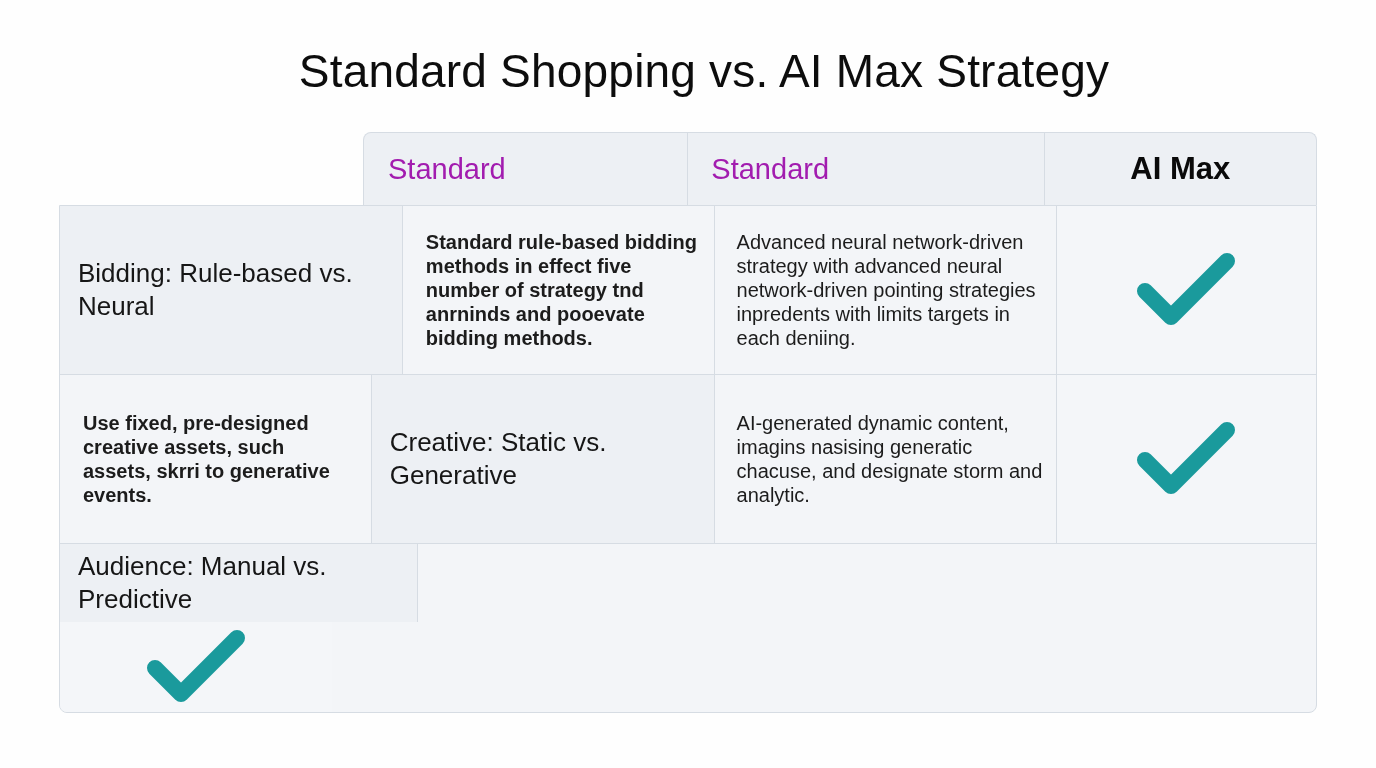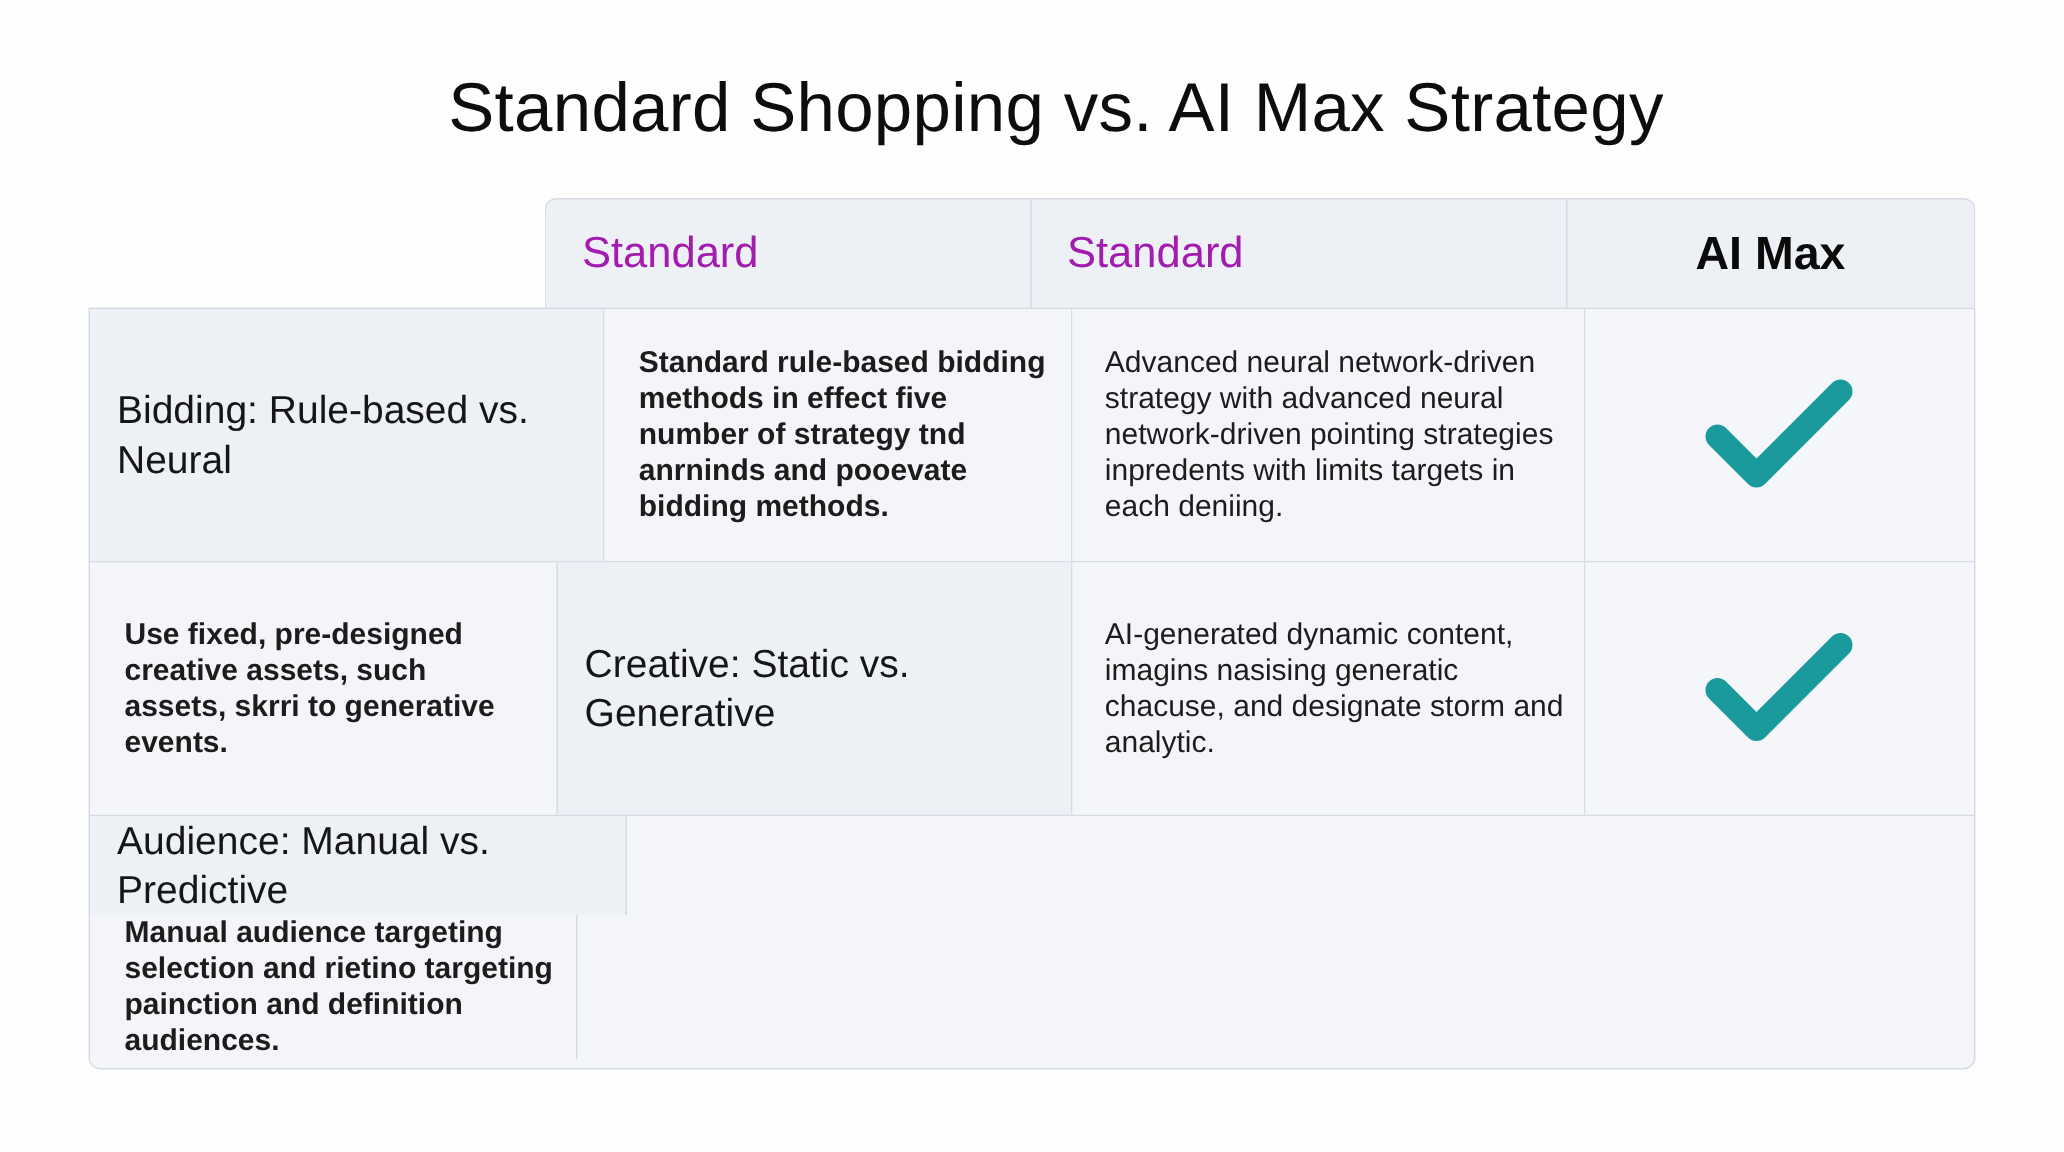--- a/index.html
+++ b/index.html
@@ -151,23 +151,20 @@
         </div>
       <div class="cell check-cell">
         <svg width="110" height="90" viewBox="0 0 110 90">
           <path d="M14 46 L40 72 L96 16" fill="none" stroke="#1a9a9c" stroke-width="16" stroke-linecap="round" stroke-linejoin="round"></path>
         </svg>
       </div>
     </div>
 
     <div class="row">
       <div class="cell label-cell">Audience: Manual vs. Predictive</div>
-      <div class="cell desc-cell desc-std">
-          <span>Manual audience targeting selection and rietino targeting painction and definition audiences.</span>
-        </div>
       <div class="cell check-cell">
         <svg width="110" height="90" viewBox="0 0 110 90">
           <path d="M14 46 L40 72 L96 16" fill="none" stroke="#1a9a9c" stroke-width="16" stroke-linecap="round" stroke-linejoin="round"></path>
         </svg>
       </div>
     </div>
   </div>
 </div>
 
 </body></html>

